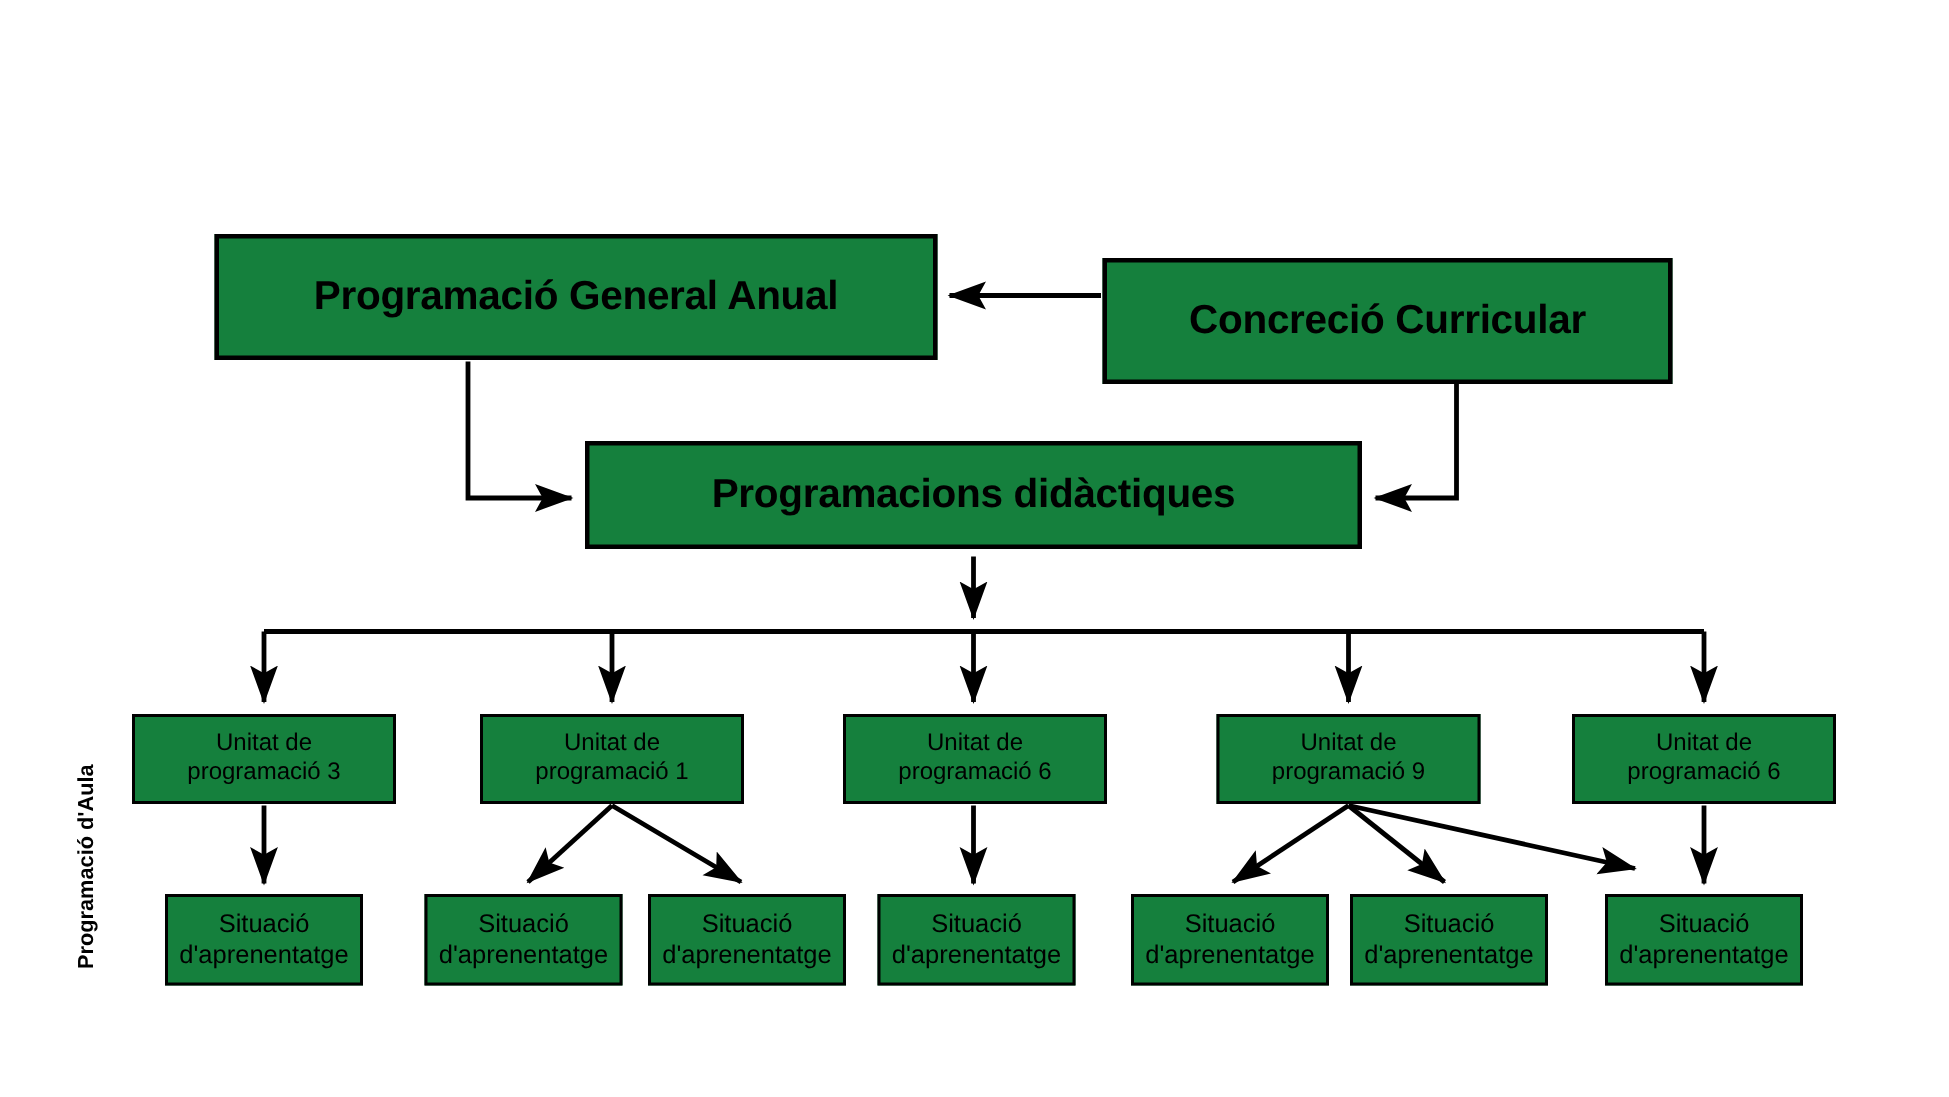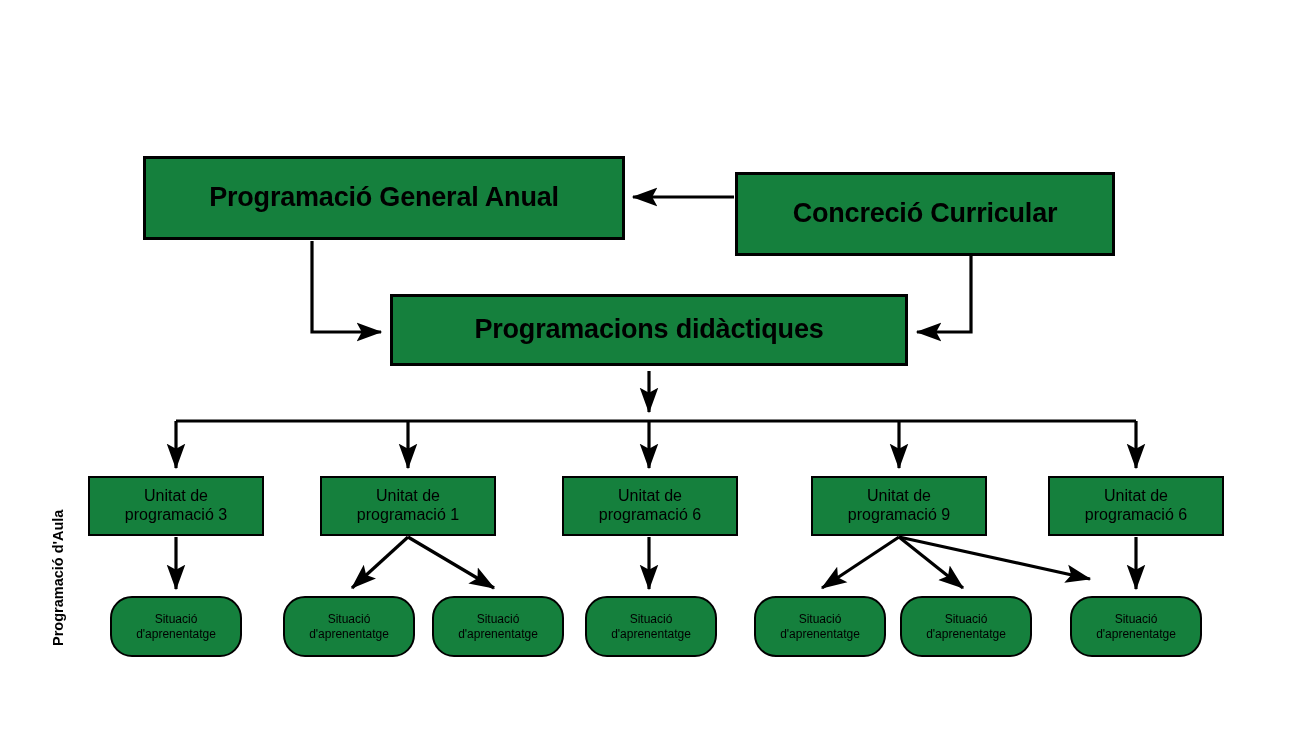--- a/index.html
+++ b/index.html
@@ -44,24 +44,23 @@
     font-size: 27px;
     font-weight: bold;
     letter-spacing: -0.2px;
   }
   .node-l2 {
     font-size: 16px;
     font-weight: normal;
     border-width: 2.5px;
   }
   .node-l3 {
-    font-size: 12px;
+    font-size: 17px;
     font-weight: normal;
     border-width: 2.5px;
-    border-radius: 22px;
   }
   .side-label {
     position: absolute;
     font-size: 14.5px;
     font-weight: bold;
     white-space: nowrap;
     transform-origin: 0 0;
     transform: rotate(-90deg);
     z-index: 3;
   }

